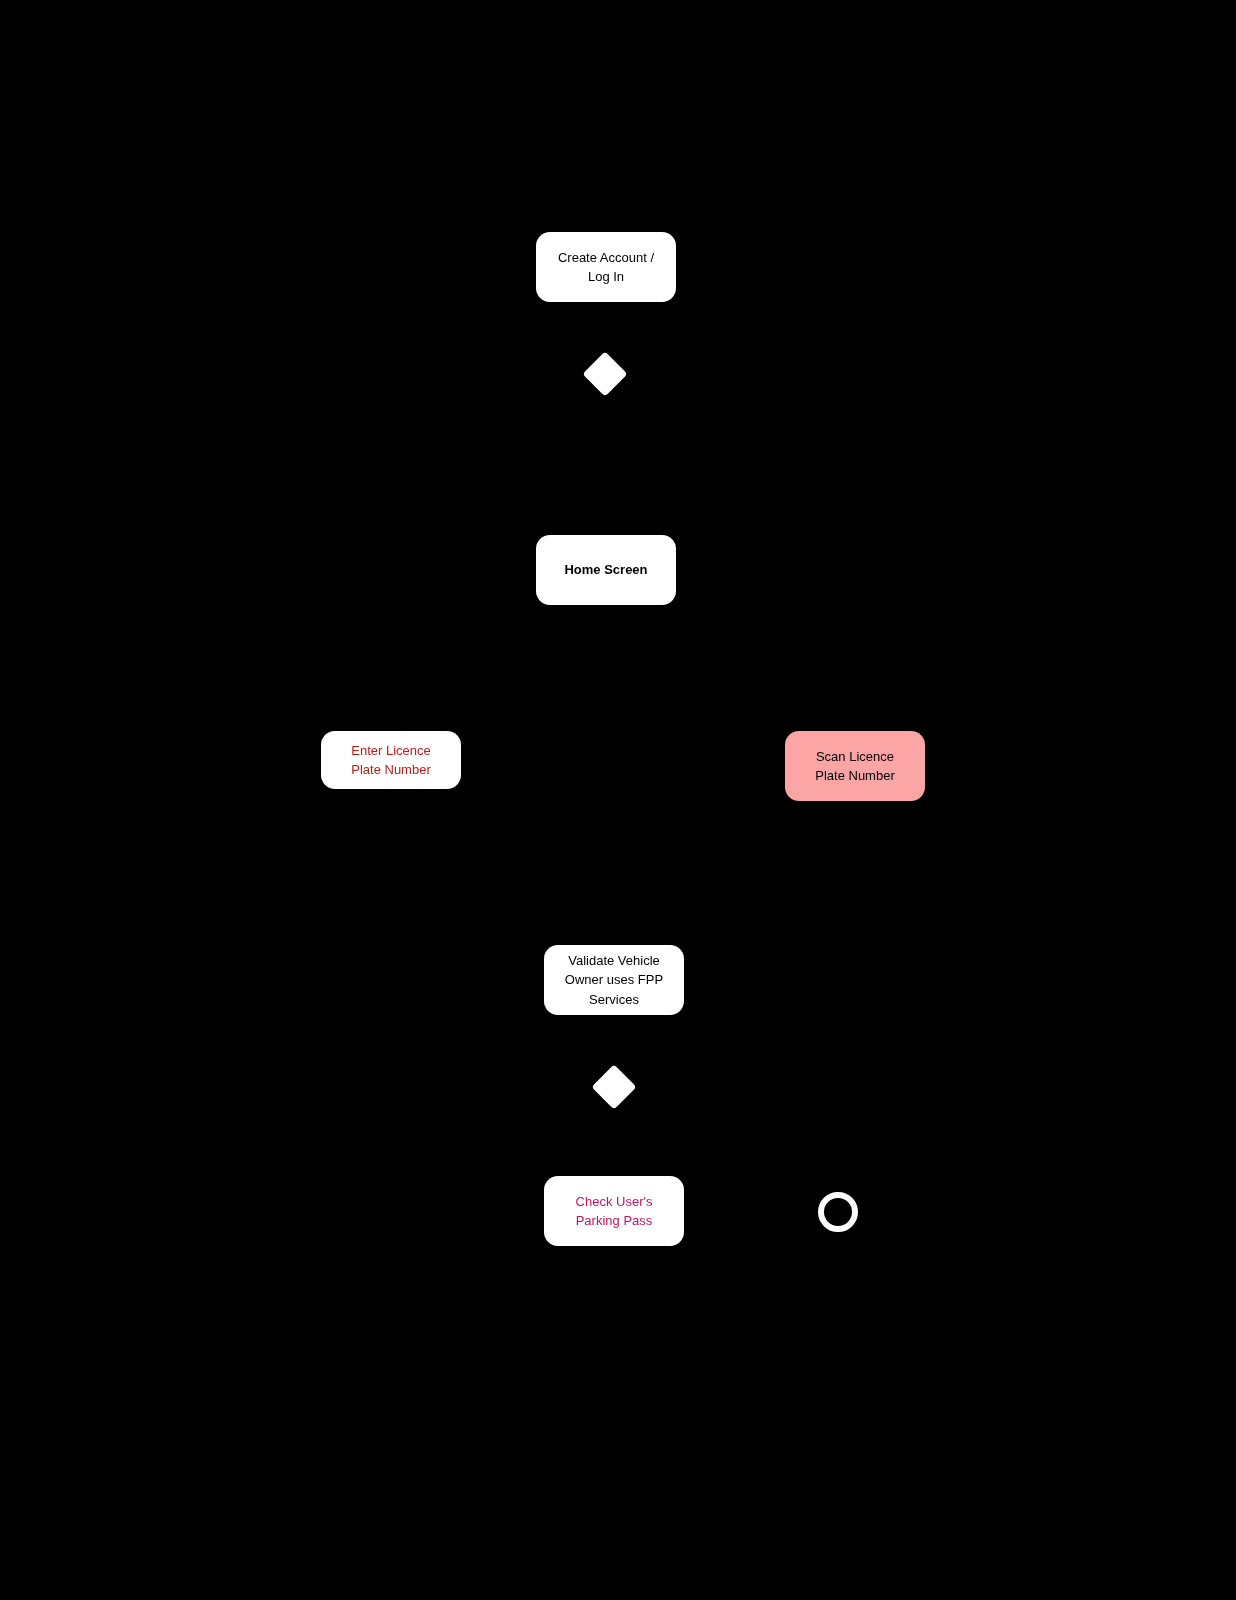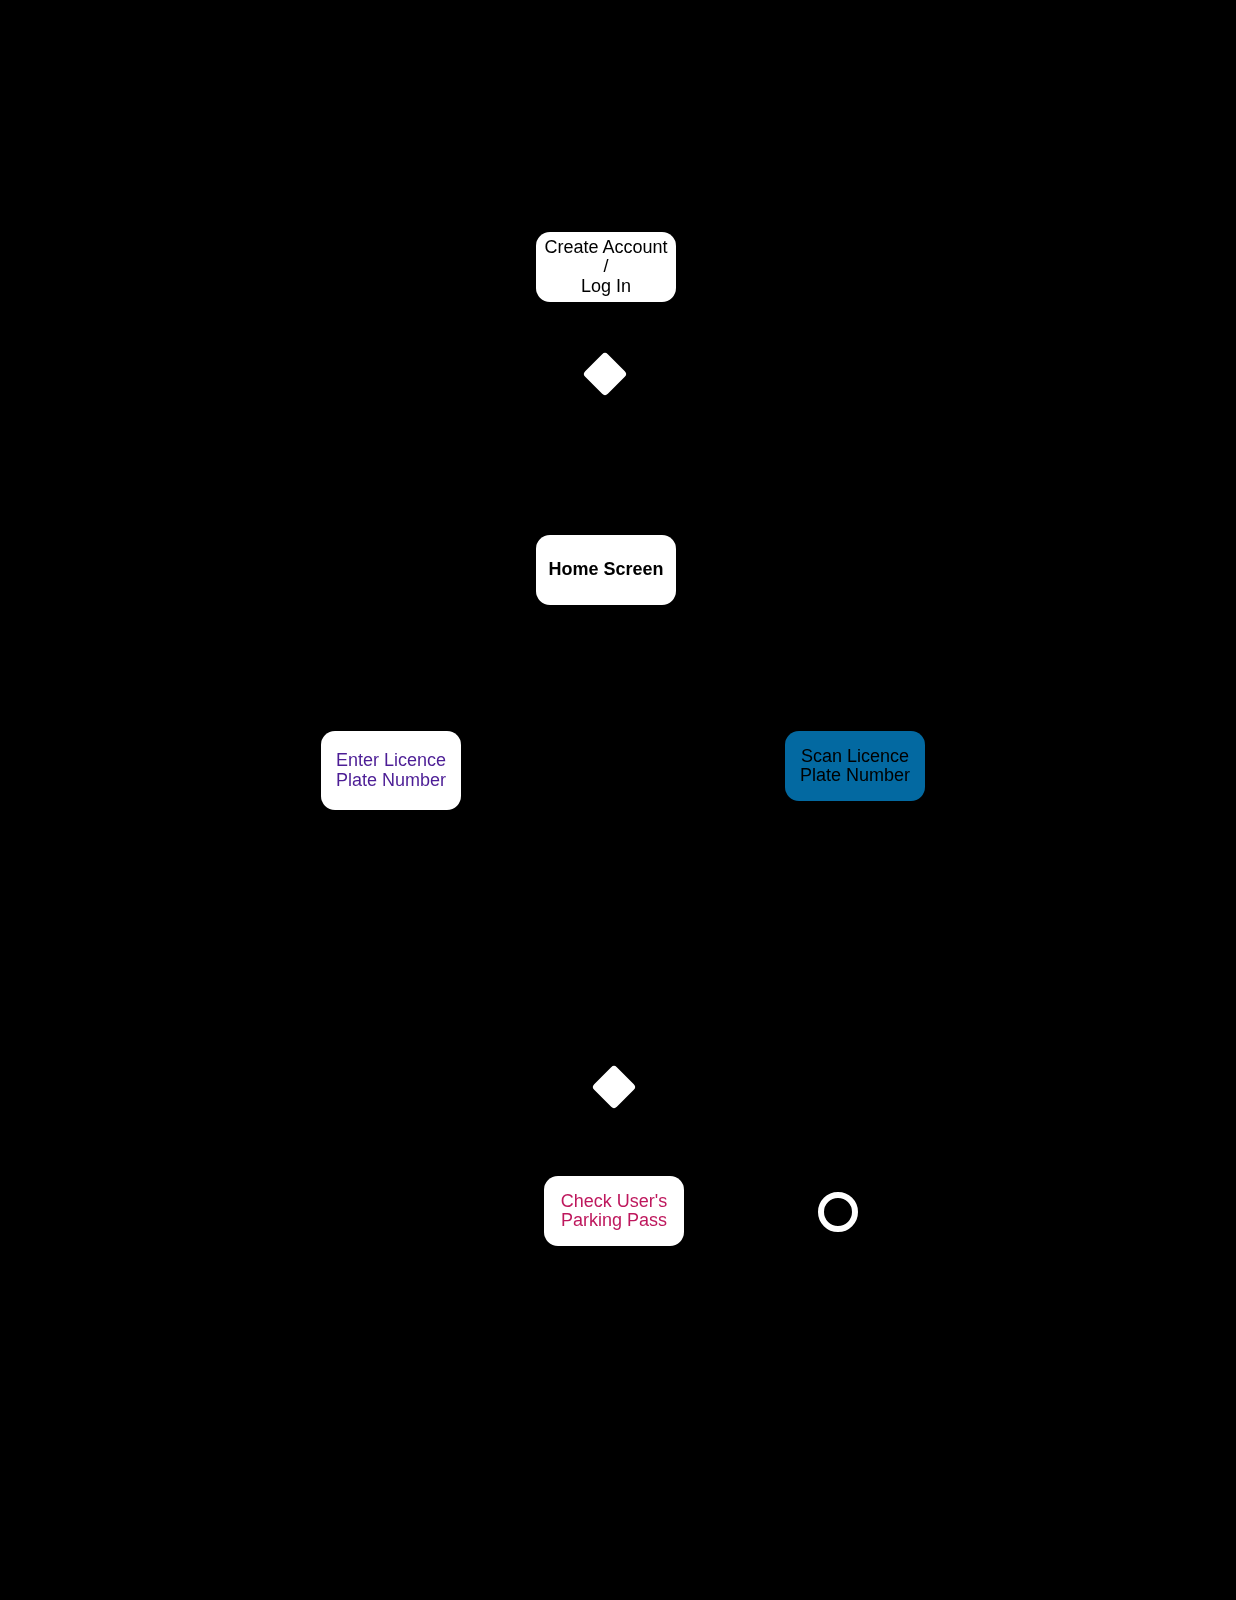--- a/index.html
+++ b/index.html
@@ -22,21 +22,21 @@
   .node {
     position: absolute;
     background: #ffffff;
     border-radius: 14px;
     box-sizing: border-box;
     display: flex;
     align-items: center;
     justify-content: center;
     text-align: center;
     color: #000000;
-    font-size: 18px;
+    font-size: 13px;
     line-height: 19.5px;
     padding: 2px 6px;
     white-space: pre-line;
     letter-spacing: 0px;
   }
 
   
   .diamond {
     position: absolute;
     background: #ffffff;
@@ -55,26 +55,29 @@
 </head>
 <body style="background: rgb(0, 0, 0);">
 
 <div id="canvas" style="background: rgb(0, 0, 0);">
 
   <div class="node" id="n0" style="left: 536px; top: 232px; width: 140px; height: 70px; background: rgb(255, 255, 255); color: rgb(0, 0, 0);">Create Account /
 Log In</div>
 
   <div class="node" id="n1" style="left: 536px; top: 535px; width: 140px; height: 70px; background: rgb(255, 255, 255); color: rgb(0, 0, 0); font-weight: bold;">Home Screen</div>
 
-  <div class="node" id="n2" style="left: 321px; top: 731px; width: 140px; height: 79px; background: rgb(255, 255, 255); color: #4c1d95;">Enter Licence
+  <div class="node" id="n2" style="left: 321px; top: 731px; width: 140px; height: 58px; background: rgb(255, 255, 255); color: #b91c1c;">Enter Licence
 Plate Number</div>
 
-  <div class="node" id="n3" style="left: 785px; top: 731px; width: 140px; height: 70px; background: #0369a1; color: rgb(0, 0, 0);">Scan Licence
+  <div class="node" id="n3" style="left: 785px; top: 731px; width: 140px; height: 70px; background: #fca5a5; color: rgb(0, 0, 0);">Scan Licence
 Plate Number</div>
 
+  <div class="node" id="n4" style="left: 544px; top: 945px; width: 140px; height: 70px; background: rgb(255, 255, 255); color: rgb(0, 0, 0);">Validate Vehicle
+Owner uses FPP
+Services</div>
 
   <div class="node" id="n5" style="left: 544px; top: 1176px; width: 140px; height: 70px; background: rgb(255, 255, 255); color: #be185d;">Check User's
 Parking Pass</div>
 
   <div class="diamond" id="d0" style="left: 589px; top: 358px; width: 32px; height: 32px;"></div>
   <div class="diamond" id="d1" style="left: 598px; top: 1071px; width: 32px; height: 32px;"></div>
 
   <div class="end-circle" id="t0" style="left: 818px; top: 1192px; width: 40px; height: 40px; border: 6px solid rgb(255, 255, 255);"></div>
 
 </div>

